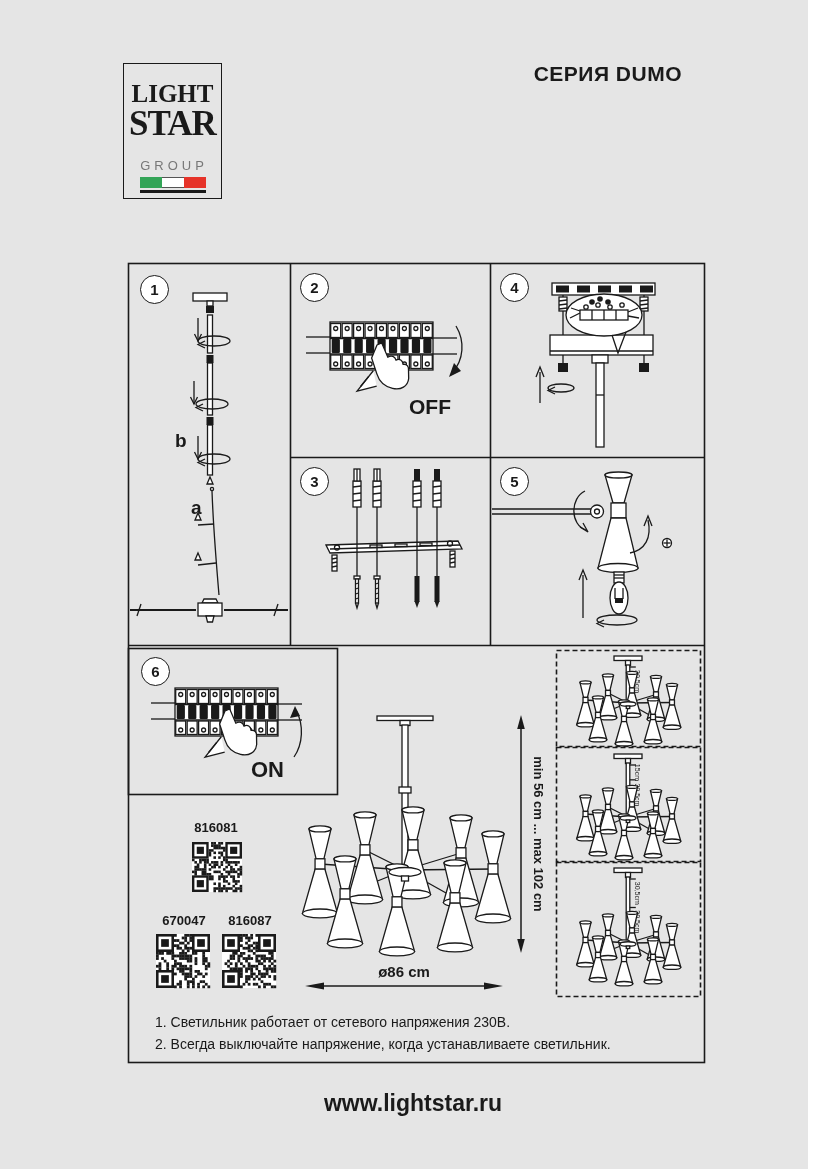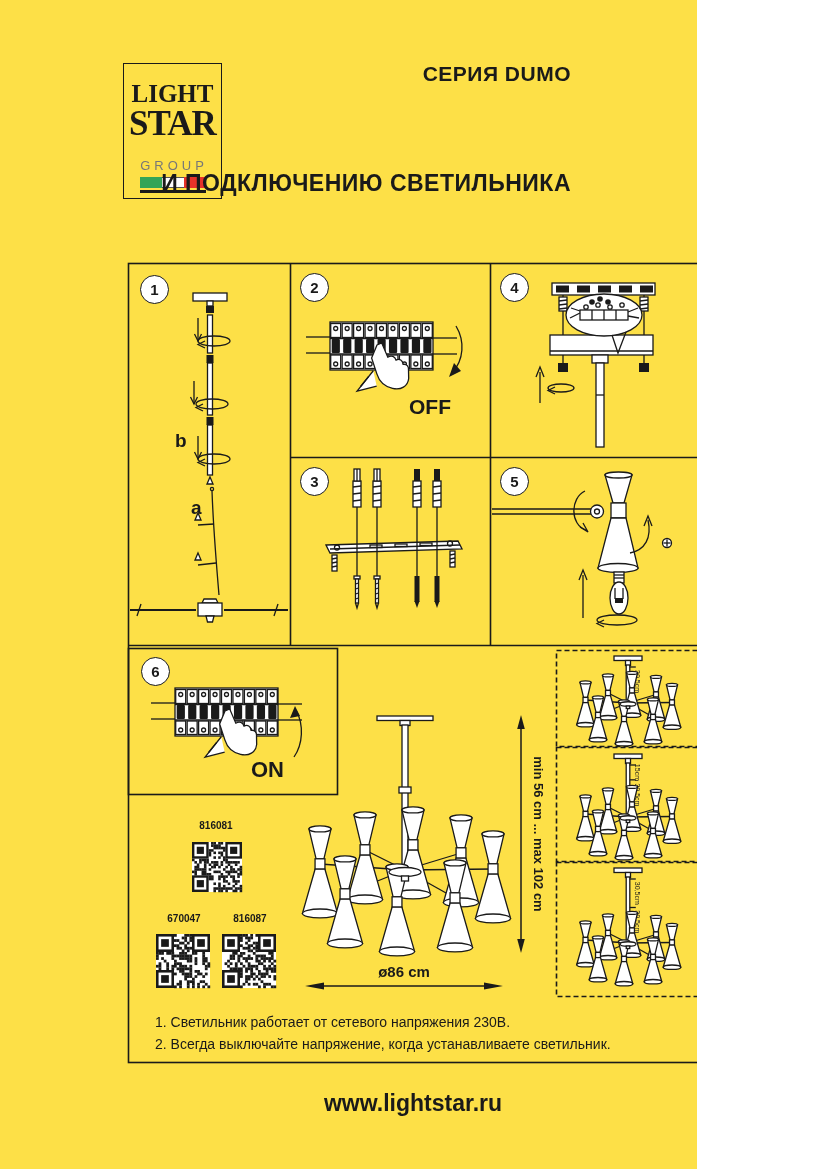--- a/index.html
+++ b/index.html
@@ -1,16 +1,16 @@
 <!DOCTYPE html>
 <html><head>
 <meta charset="utf-8">
 <style>
   html,body{margin:0;padding:0;background:#fff;}
-  .page{position:relative;width:697px;height:1169px;background:#fde047;overflow:hidden;
+  .page{position:relative;width:808px;height:1169px;background:#e5e5e5;overflow:hidden;
         font-family:"Liberation Sans",sans-serif;color:#1a1a1a;}
   .abs{position:absolute;}
   
   .logo{left:123px;top:63px;width:97px;height:134px;border:1.5px solid #1a1a1a;
         display:flex;flex-direction:column;align-items:center;justify-content:flex-start;}
   .logo .l1{font-family:"Liberation Serif",serif;font-weight:bold;font-size:25px;letter-spacing:0px;line-height:27px;margin-top:16px;}
   .logo .l2{font-family:"Liberation Serif",serif;font-weight:bold;font-size:35px;letter-spacing:-1px;line-height:33px;}
   .logo .l3{font-size:13px;letter-spacing:4px;color:#777;margin-top:18px;margin-left:3px;}
   .flag{margin-top:4px;width:66px;height:11px;display:flex;}
   .flag span{flex:1;}
@@ -18,21 +18,21 @@
   
   .hright{right:126px;text-align:right;white-space:nowrap;}
   .series{top:62px;font-size:21px;font-weight:bold;letter-spacing:.5px;}
   .articles{top:90px;font-size:21px;font-weight:bold;letter-spacing:.5px;}
   .title1{top:142px;font-size:23px;font-weight:bold;letter-spacing:1px;}
   .title2{top:170px;font-size:23px;font-weight:bold;letter-spacing:.5px;}
   
   .badge{width:27px;height:27px;border:1.6px solid #1a1a1a;border-radius:50%;
          text-align:center;line-height:27px;font-weight:bold;font-size:15px;background:#fff;}
   .lbl{font-weight:bold;white-space:nowrap;}
-  .code{font-weight:bold;font-size:10px;text-align:center;width:64px;}
+  .code{font-weight:bold;font-size:13px;text-align:center;width:64px;}
   .notes{font-size:14px;line-height:22px;white-space:nowrap;}
   .footer{left:0;width:826px;top:1090px;text-align:center;font-size:23px;font-weight:bold;}
   
   .s{fill:none;stroke:#1a1a1a;stroke-width:1.3px;}
   .s2{fill:none;stroke:#1a1a1a;stroke-width:2.2px;}
   .sw{fill:#fff;stroke:#1a1a1a;stroke-width:1.3px;}
   .f{fill:#1a1a1a;stroke:none;}
   .g{fill:none;stroke:#1a1a1a;stroke-width:1.6px;}
   .dash{stroke-dasharray:5 3;}
   .dimtxt{font-size:13px;font-weight:bold;fill:#1a1a1a;}
@@ -50,21 +50,20 @@
     <div class="l3">GROUP</div>
     <div class="flag">
       <span id="fgreen" style="background: rgb(51, 164, 87);"></span>
       <span id="fwhite" style="border-top: 1px solid rgb(85, 85, 85); border-bottom: 1px solid rgb(85, 85, 85); background: rgb(255, 255, 255);"></span>
       <span id="fred" style="background: rgb(230, 51, 41);"></span>
     </div>
     <div class="flag-bar"></div>
   </div>
 
   <div class="abs hright series">СЕРИЯ DUMO</div>
-  <div class="abs hright title2">И ПОДКЛЮЧЕНИЮ СВЕТИЛЬНИКА</div>
 
   <svg id="art" class="abs" style="left:0;top:0" width="826" height="1169" viewBox="0 0 826 1169">
 
     <g>
       <rect x="128.5" y="263.5" width="576" height="799" class="g"></rect>
       <line x1="290.5" y1="263.5" x2="290.5" y2="645.5" class="g"></line>
       <line x1="490.5" y1="263.5" x2="490.5" y2="645.5" class="g"></line>
       <line x1="290.5" y1="457.5" x2="704.5" y2="457.5" class="g"></line>
       <line x1="128.5" y1="645.5" x2="704.5" y2="645.5" class="g"></line>
       <rect x="128.5" y="648.5" width="209" height="146" class="g"></rect>

